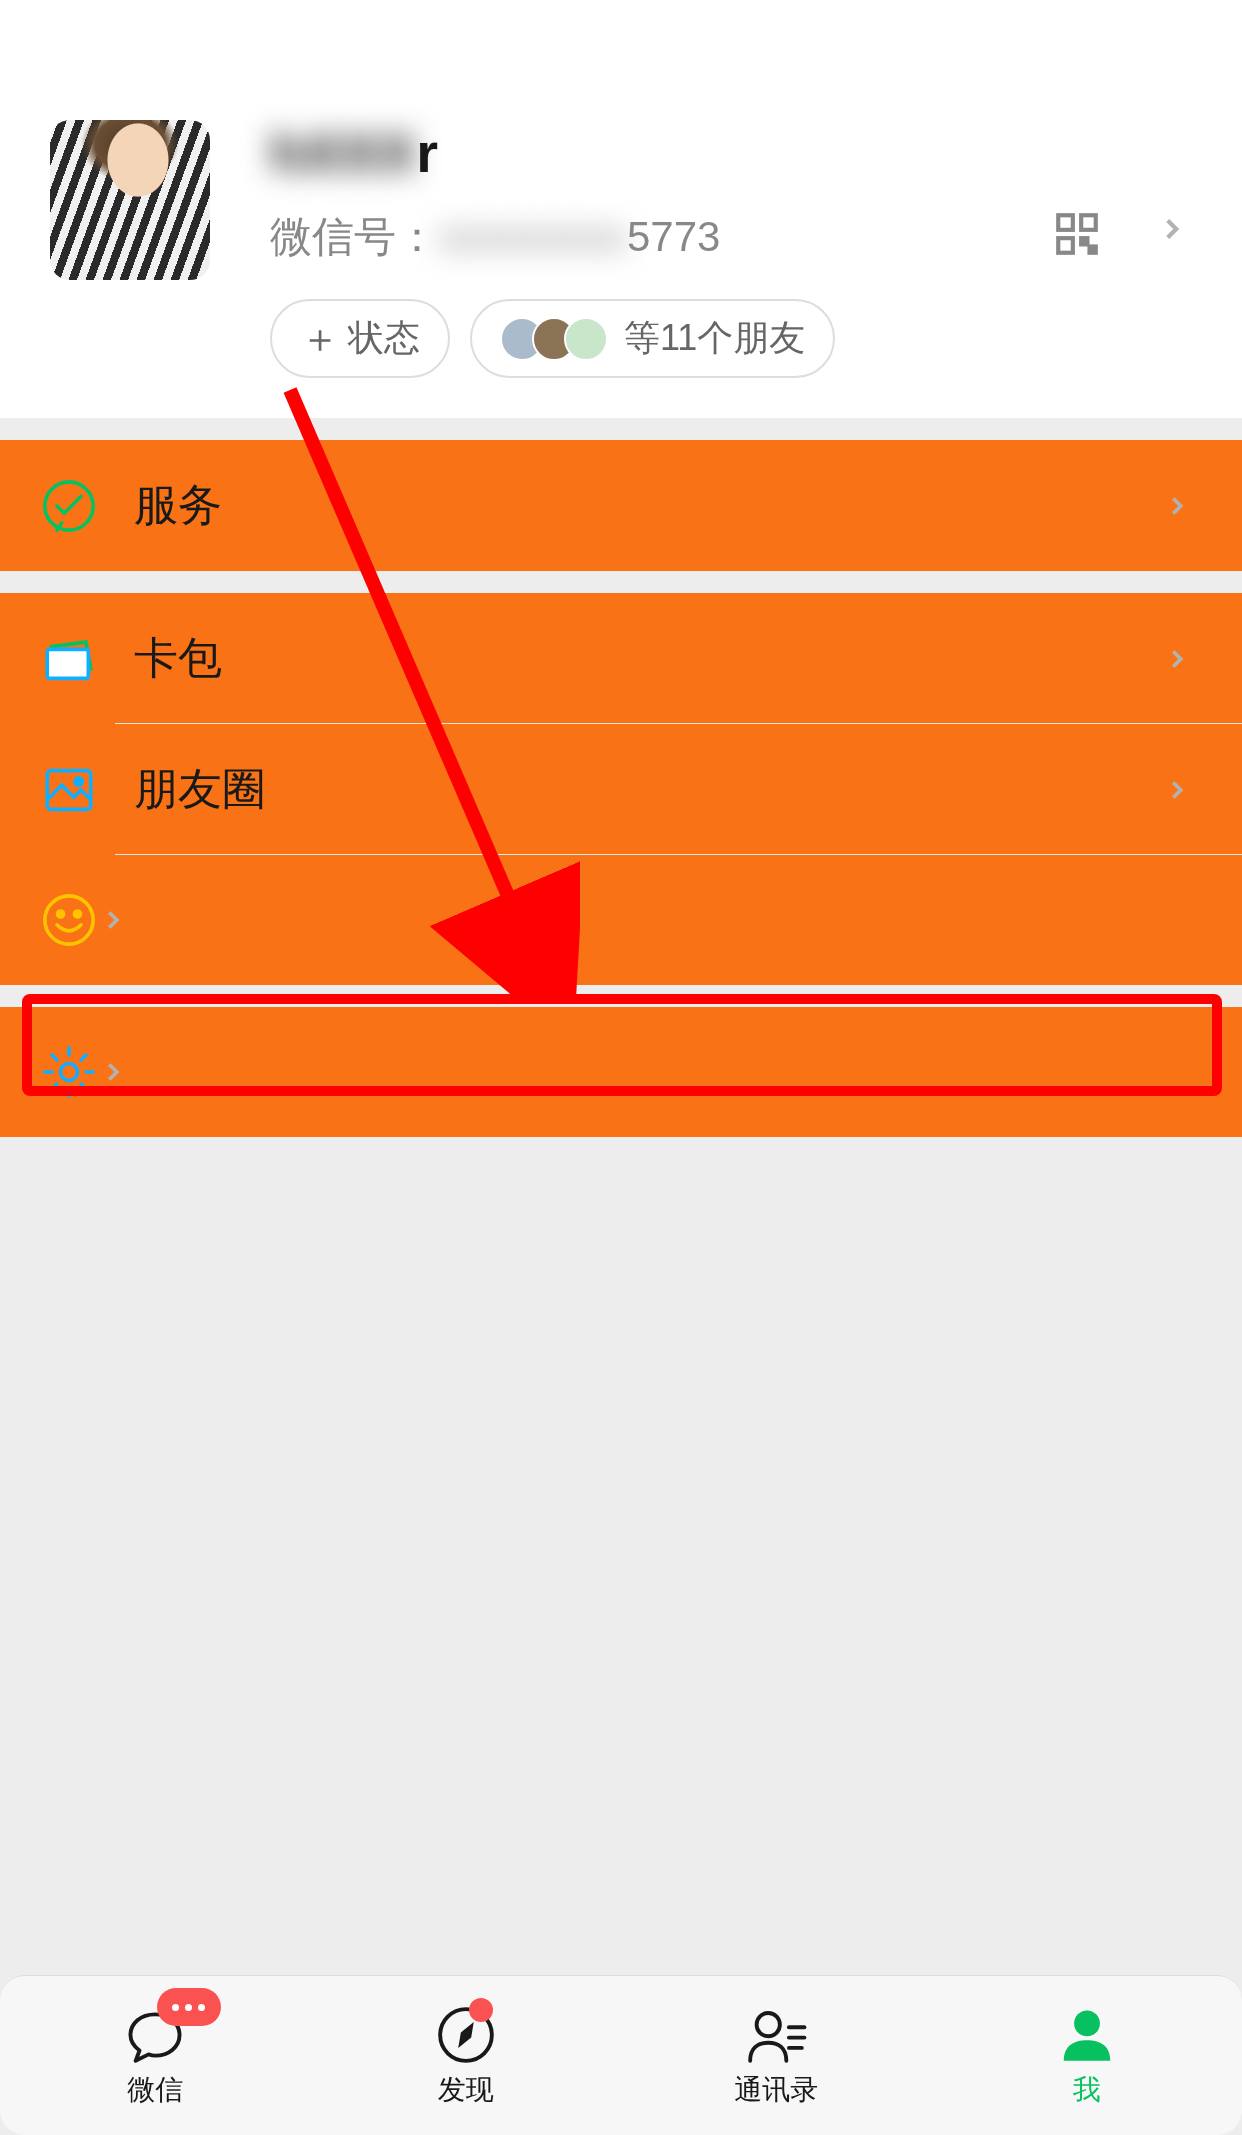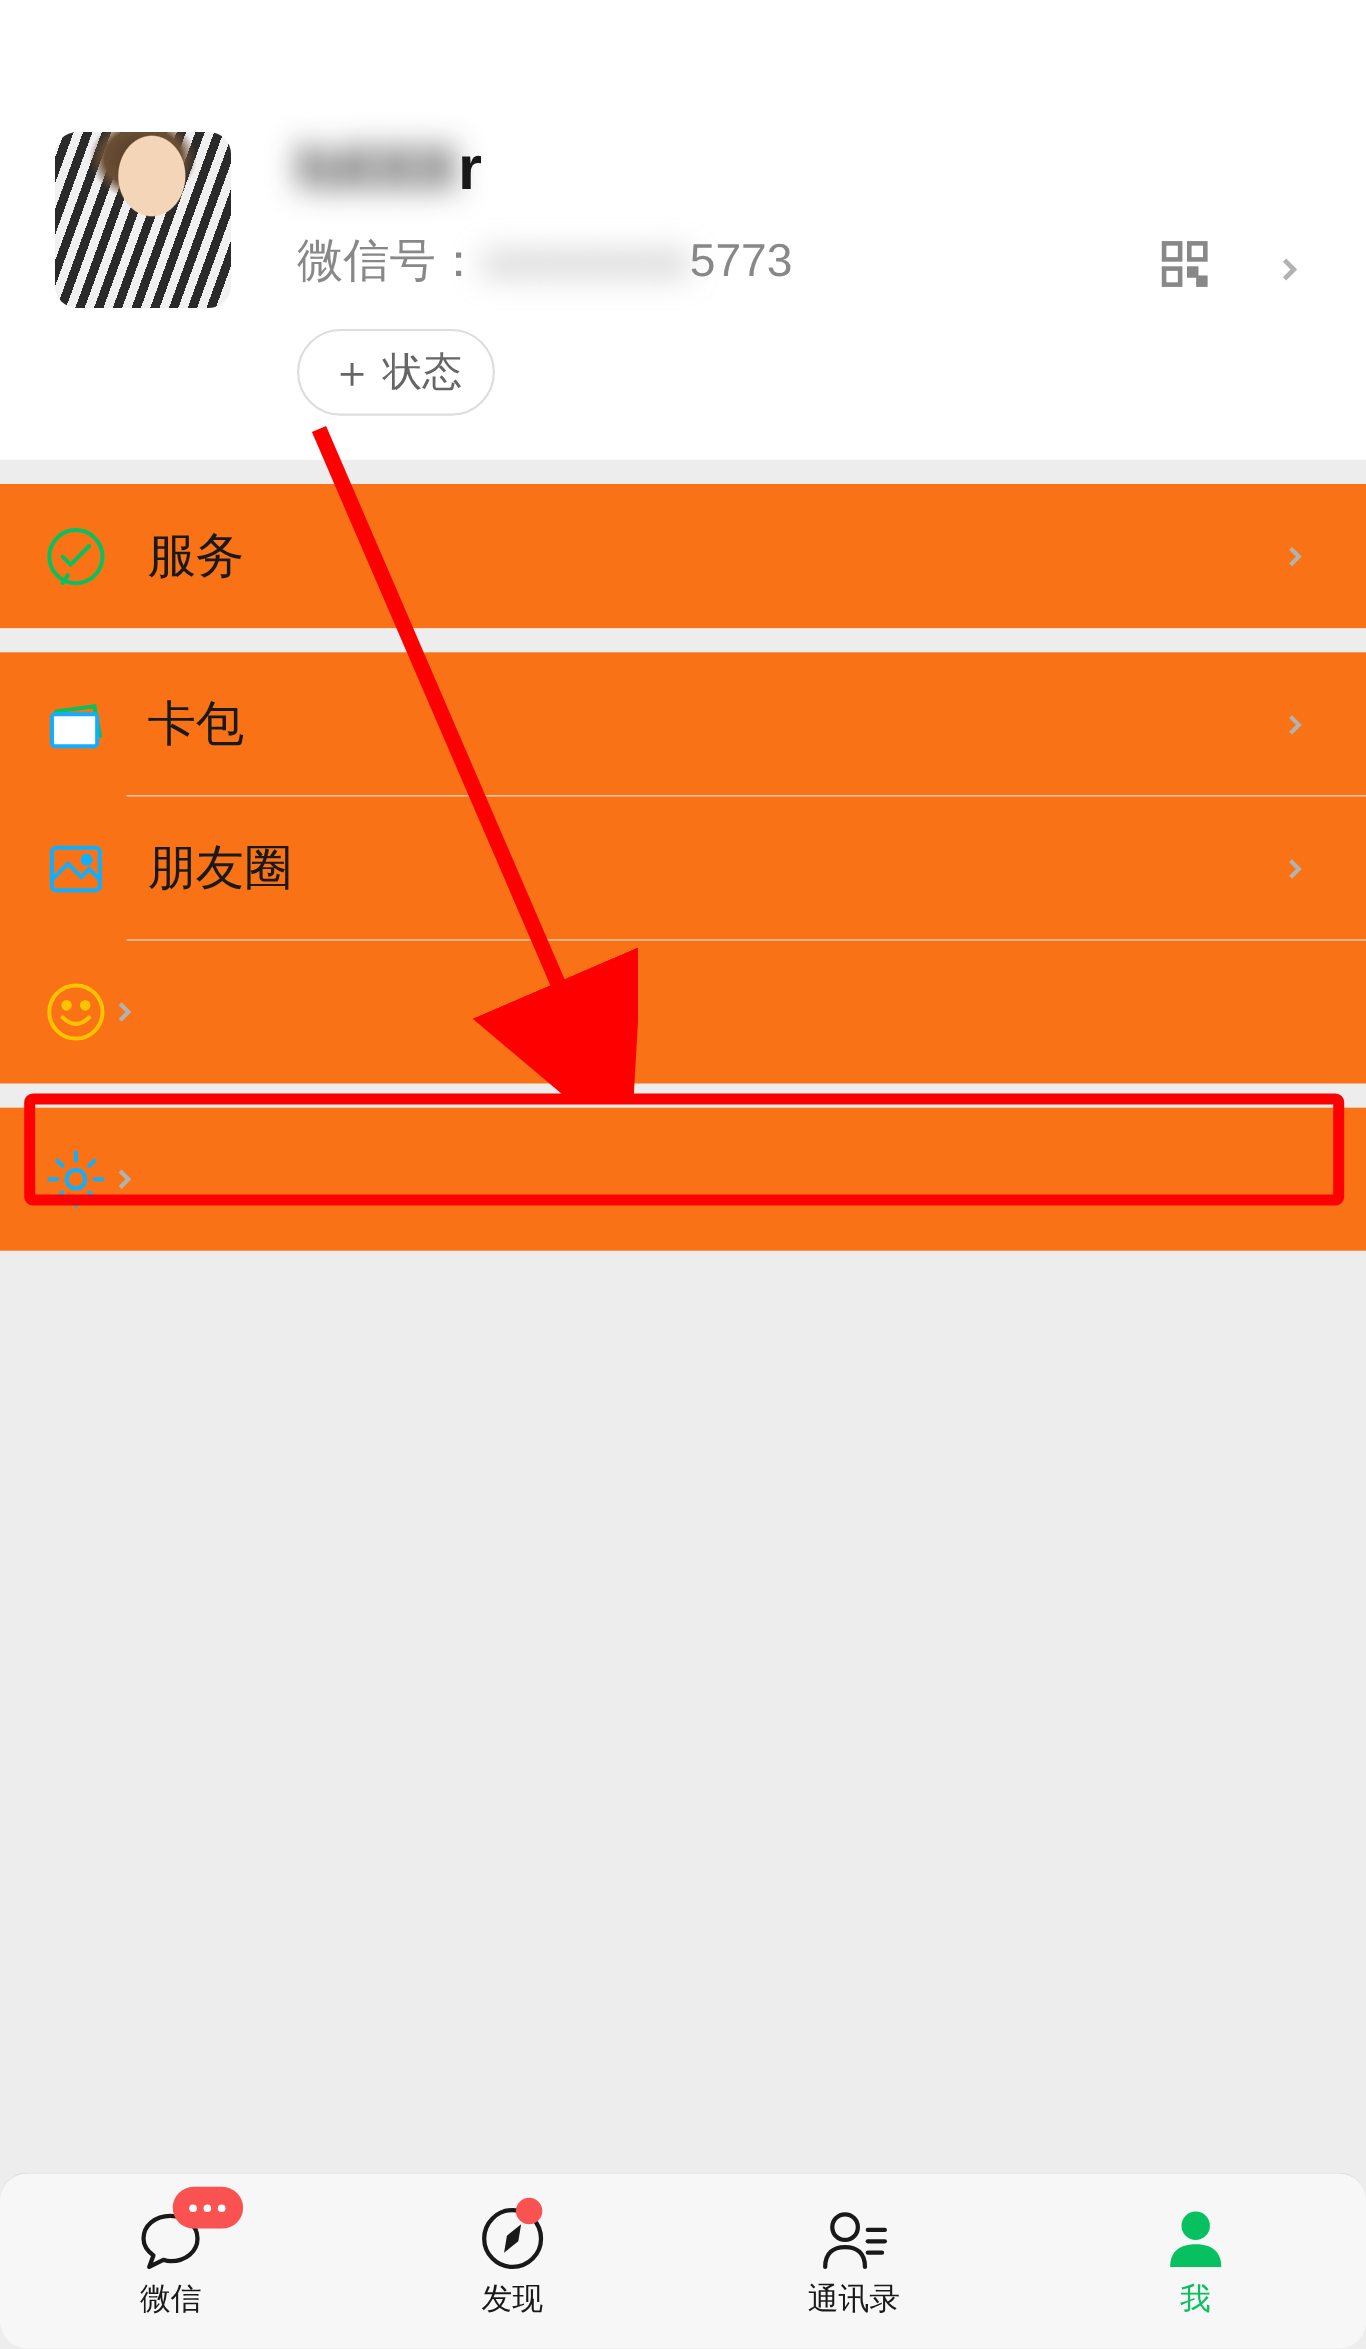--- a/index.html
+++ b/index.html
@@ -50,21 +50,21 @@
       font-weight: 600;
       color: #191919;
       position: relative;
     }
     .blur1 {
       filter: blur(14px);
       display: inline-block;
     }
     .wechat-id-row {
       display: flex;
-      align-items: flex-end;
+      align-items: flex-start;
       gap: 20px;
     }
     .wechat-id {
       font-size: 42px;
       color: #888;
       flex: 1;
     }
     .qr-icon {
       width: 50px;
       height: 50px;
@@ -252,20 +252,28 @@
         <svg viewBox="0 0 24 24" width="34" height="34" fill="none" stroke="#b2b2b2" stroke-width="3">
           <polyline points="9 6 15 12 9 18"></polyline>
         </svg>
       </div>
     </div>
     <div class="status-row">
       <div class="status-pill">
         <span style="font-size:40px;">＋</span>
         <span>状态</span>
       </div>
+      <div class="status-pill">
+        <div class="friend-avatars">
+          <div class="friend-avatar"></div>
+          <div class="friend-avatar"></div>
+          <div class="friend-avatar"></div>
+        </div>
+        <span>等11个朋友</span>
+      </div>
     </div>
   </div>
 </div>
 
 <div class="menu-group">
   <div class="menu-item">
     <div class="menu-icon">
       <svg viewBox="0 0 48 48" width="58" height="58">
         <circle cx="24" cy="24" r="20" fill="none" stroke="#07c160" stroke-width="3"></circle>
         <path d="M14 24 L20 30 L34 16" fill="none" stroke="#07c160" stroke-width="3" stroke-linecap="round" stroke-linejoin="round"></path>

